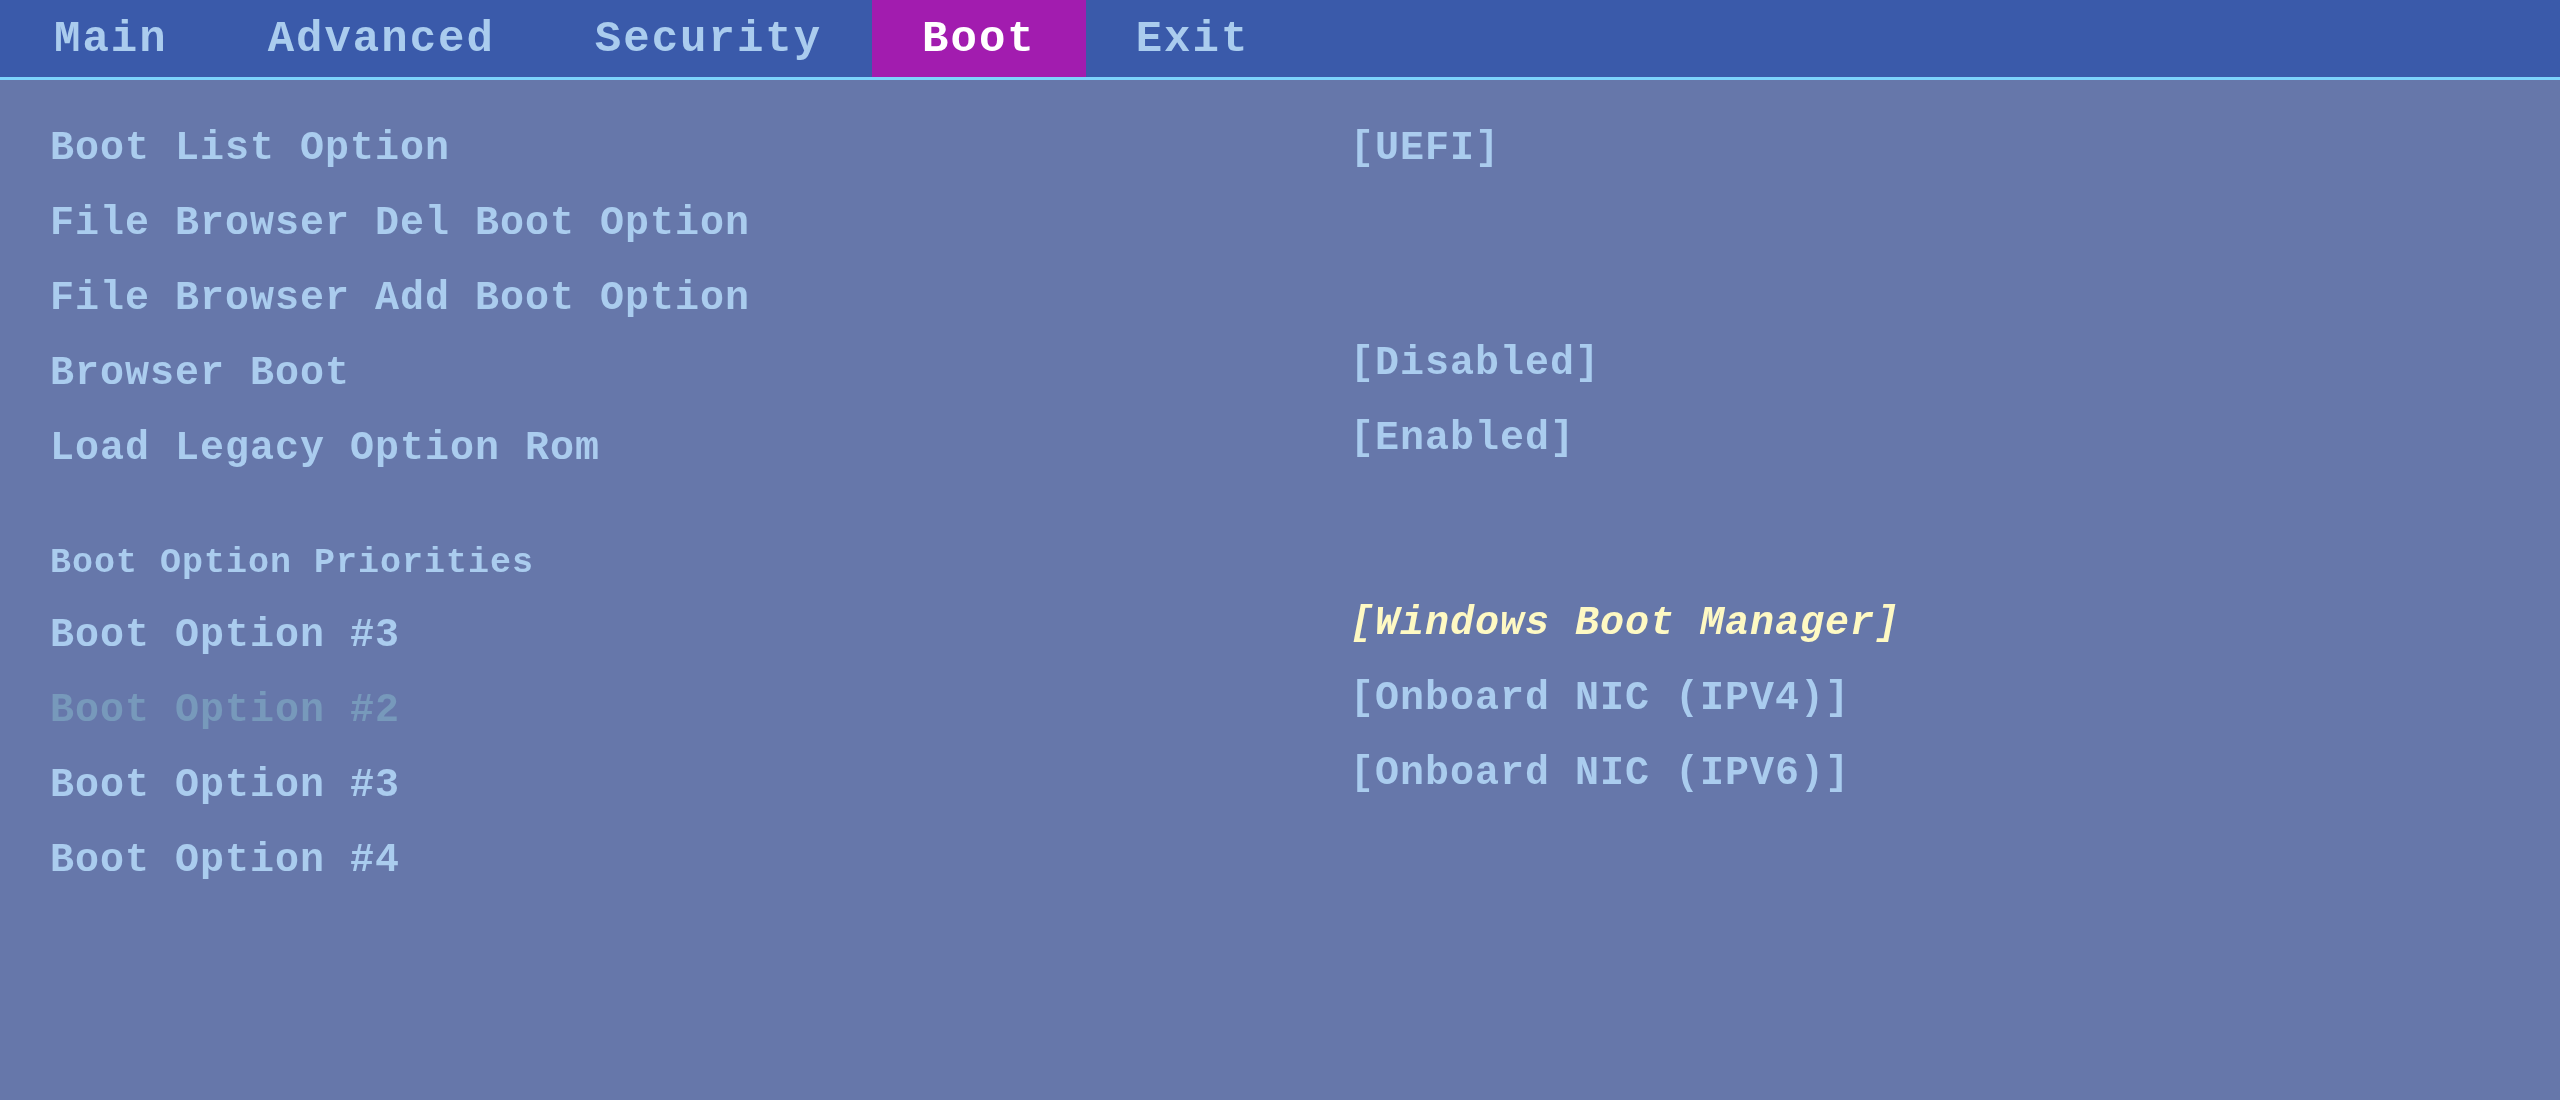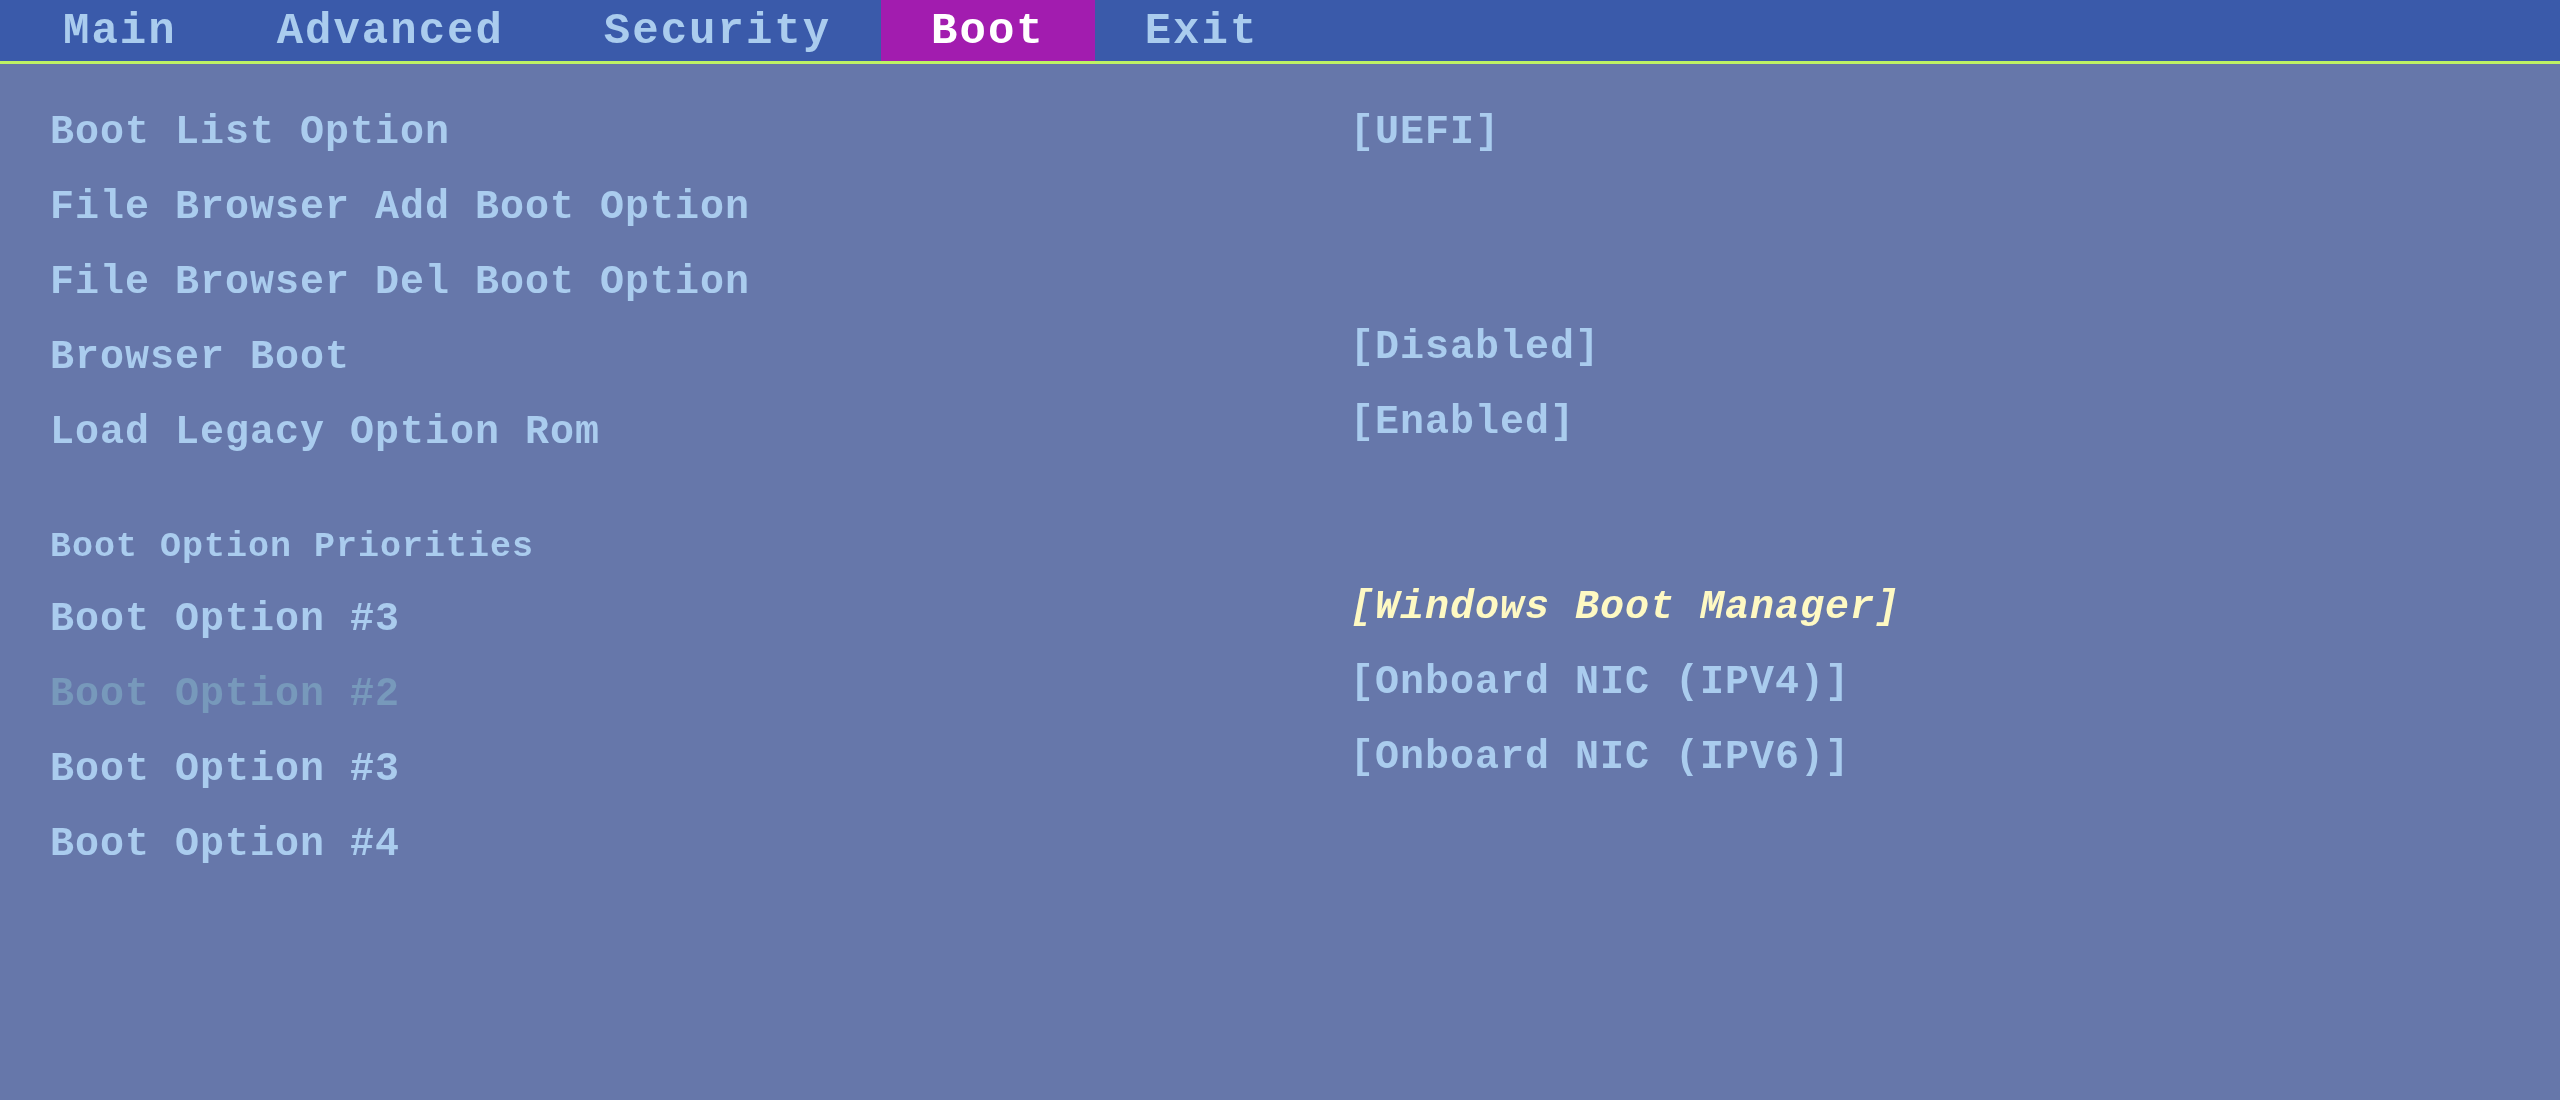--- a/index.html
+++ b/index.html
@@ -21,23 +21,23 @@
       height: 100%;
       background-color: #6677aa;
       position: relative;
     }
 
     
     .menu-bar {
       display: flex;
       align-items: stretch;
       background-color: #3a5aaa;
-      height: 64px;
-      padding: 0 13px;
-      border-bottom: 3px solid #bef264;
+      height: 80px;
+      padding: 0 4px;
+      border-bottom: 3px solid #7dd3fc;
     }
 
     .menu-item {
       display: flex;
       align-items: center;
       padding: 0 50px;
       font-size: 44px;
       font-weight: bold;
       color: #aaccee;
       letter-spacing: 2px;
@@ -129,25 +129,25 @@
 
   <div class="content">
 
     <div class="left-panel">
 
       <div class="menu-entry">
         <span class="menu-entry-label">Boot List Option</span>
       </div>
 
       <div class="menu-entry">
+        <span class="menu-entry-label">File Browser Del Boot Option</span>
+      </div>
+
+      <div class="menu-entry">
         <span class="menu-entry-label">File Browser Add Boot Option</span>
-      </div>
-
-      <div class="menu-entry">
-        <span class="menu-entry-label">File Browser Del Boot Option</span>
       </div>
 
       <div class="menu-entry">
         <span class="menu-entry-label">Browser Boot</span>
       </div>
 
       <div class="menu-entry">
         <span class="menu-entry-label">Load Legacy Option Rom</span>
       </div>
 

